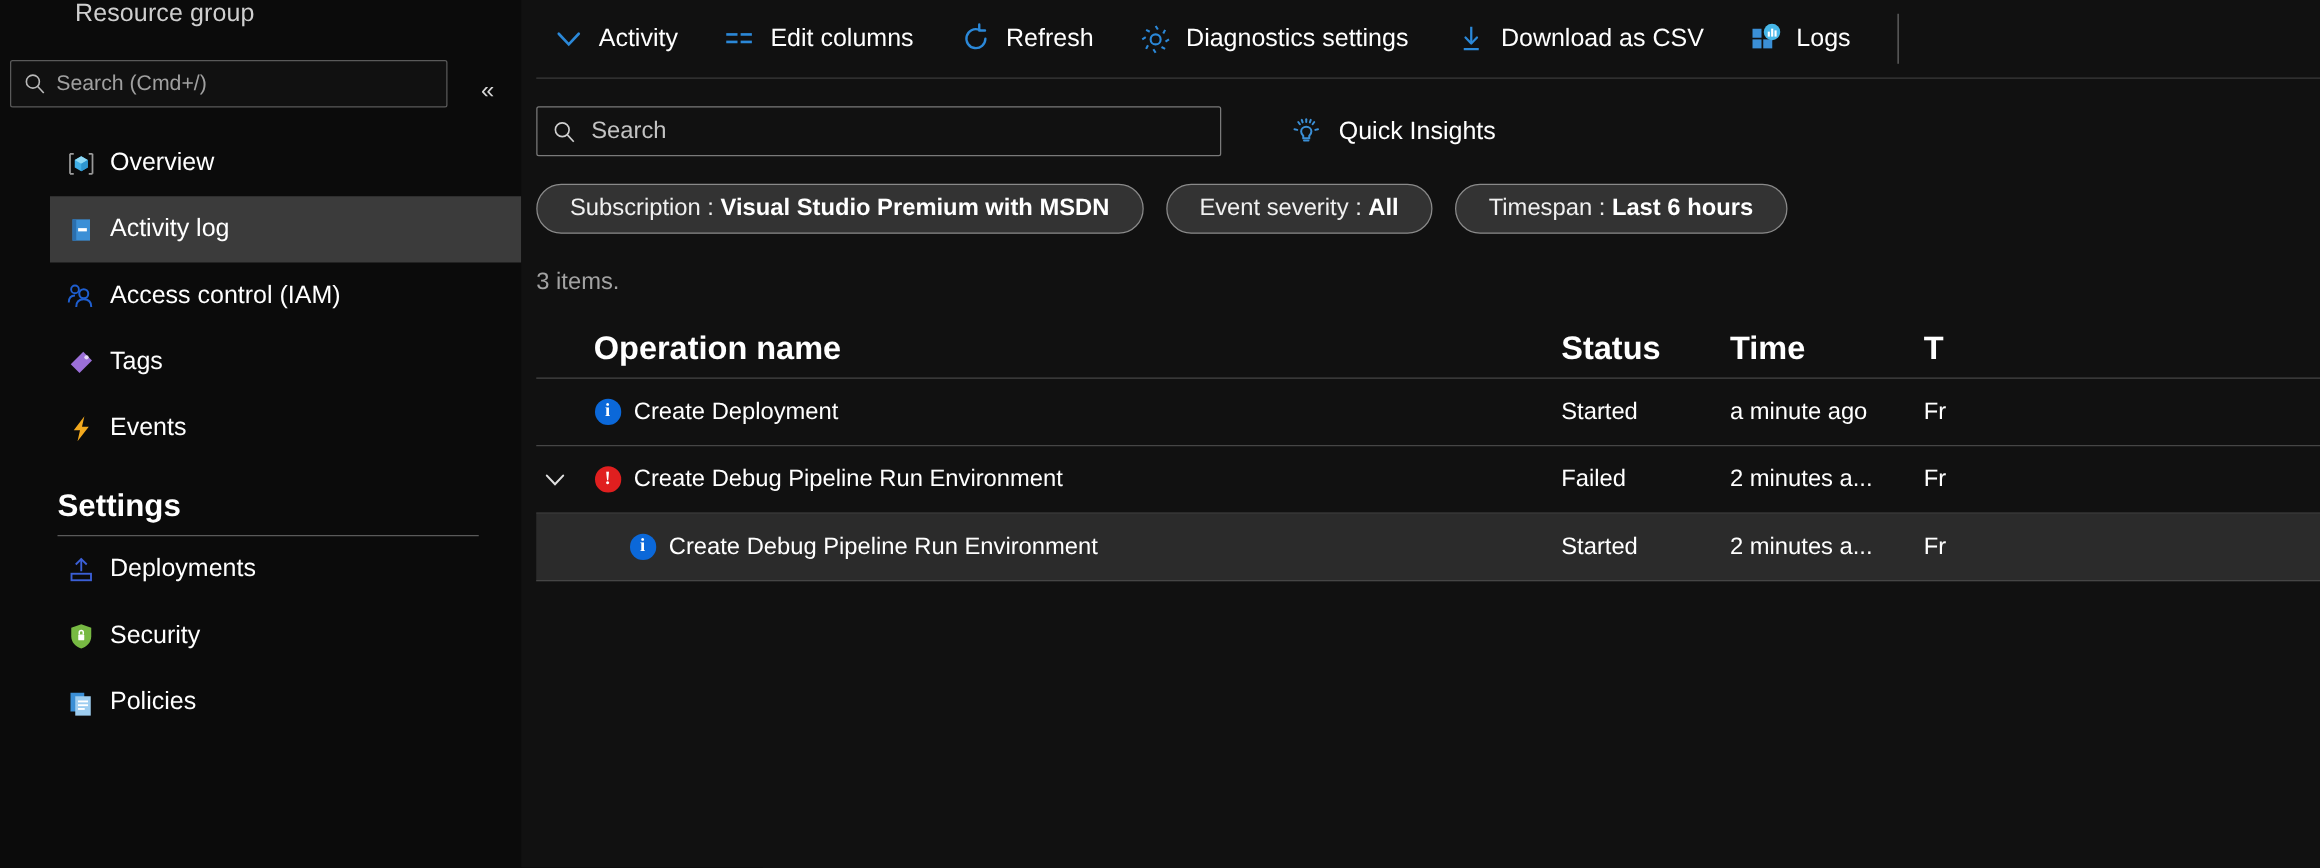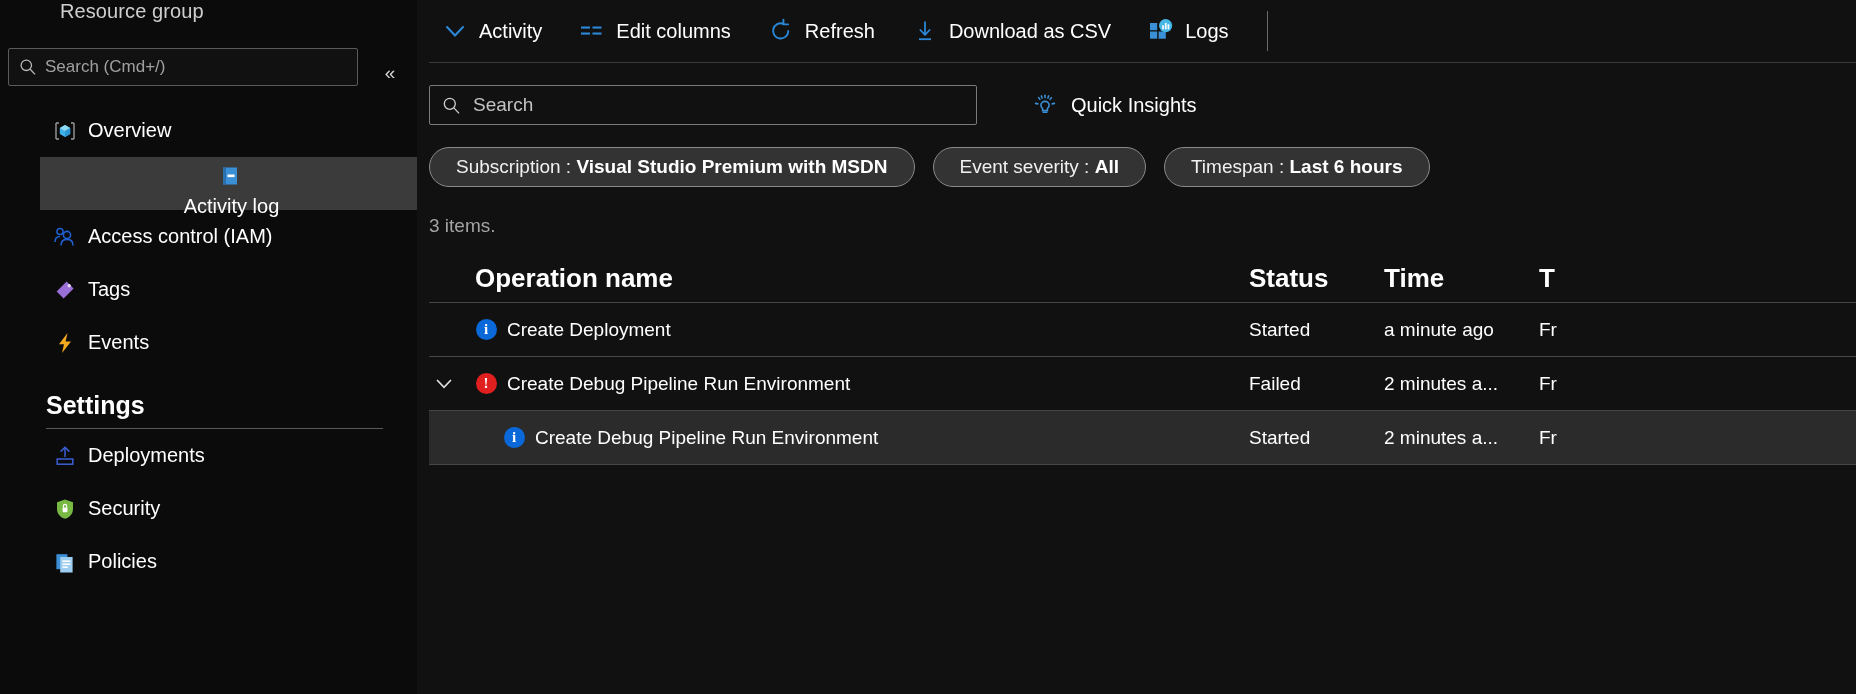--- a/index.html
+++ b/index.html
@@ -91,21 +91,21 @@
   }
 
   .nav { margin-top: 18px; padding-left: 40px; }
   .nav-item {
     display: flex;
     align-items: center;
     height: 53px;
     padding-left: 6px;
     cursor: pointer;
   }
-  .nav-item.selected { background: #3b3b3b; flex-direction: column; }
+  .nav-item.selected { background: #3b3b3b; }
   .nav-icon {
     width: 38px;
     height: 30px;
     flex: 0 0 38px;
     display: flex;
     align-items: center;
     justify-content: center;
     margin-right: 4px;
   }
   .nav-label {
@@ -450,20 +450,34 @@
       <div class="tb-btn">
         <span class="tb-ico">
           <svg width="26" height="26" viewBox="0 0 26 26">
             <path d="M20.3 13 A7.6 7.6 0 1 1 15.4 5.8" stroke="#2b88d8" stroke-width="1.9" fill="none" stroke-linecap="round"></path>
             <path d="M15.4 1.6 L15.4 6.4 L20 6.4" stroke="#2b88d8" stroke-width="1.9" fill="none" stroke-linecap="round" stroke-linejoin="round"></path>
           </svg>
         </span>
         <span class="tb-label">Refresh</span>
       </div>
 
+      <div class="tb-btn">
+        <span class="tb-ico">
+          <svg width="27" height="27" viewBox="0 0 27 27">
+            <g stroke="#2b88d8" stroke-width="1.7" fill="none">
+              <circle cx="13.5" cy="13.5" r="4"></circle>
+              <path d="M13.5 2.8 L15.3 5.6 M13.5 24.2 L11.7 21.4
+                       M24.2 13.5 L21.4 15.3 M2.8 13.5 L5.6 11.7
+                       M21.1 5.9 L19.6 8.8 M5.9 21.1 L7.4 18.2
+                       M21.1 21.1 L18.2 19.6 M5.9 5.9 L8.8 7.4"></path>
+            </g>
+          </svg>
+        </span>
+        <span class="tb-label">Diagnostics settings</span>
+      </div>
 
       <div class="tb-btn">
         <span class="tb-ico">
           <svg width="26" height="26" viewBox="0 0 26 26">
             <path d="M13 3.4 L13 16.4" stroke="#2b88d8" stroke-width="1.8" fill="none"></path>
             <path d="M8.4 12 L13 16.8 L17.6 12" stroke="#2b88d8" stroke-width="1.8" fill="none" stroke-linecap="round" stroke-linejoin="round"></path>
             <path d="M7 21.2 L19 21.2" stroke="#2b88d8" stroke-width="1.8" fill="none"></path>
           </svg>
         </span>
         <span class="tb-label">Download as CSV</span>

